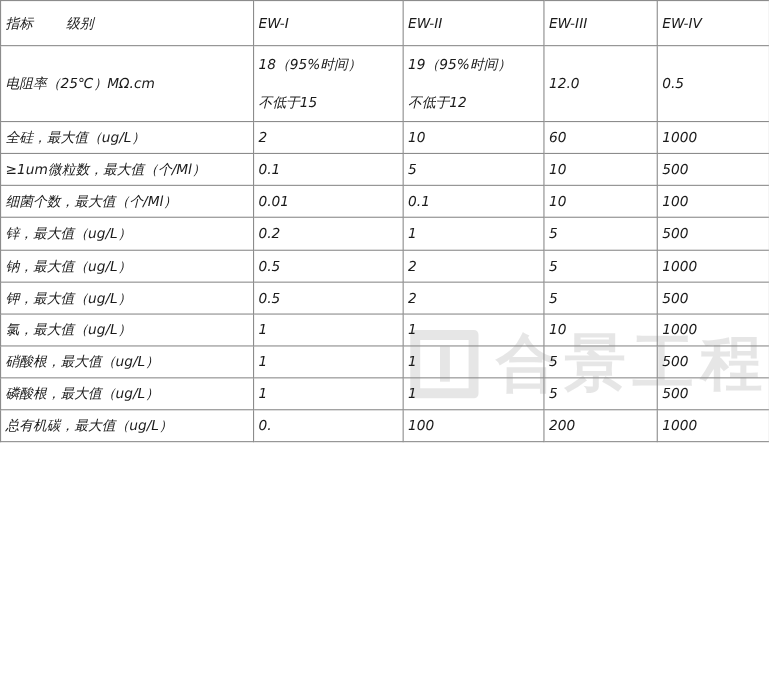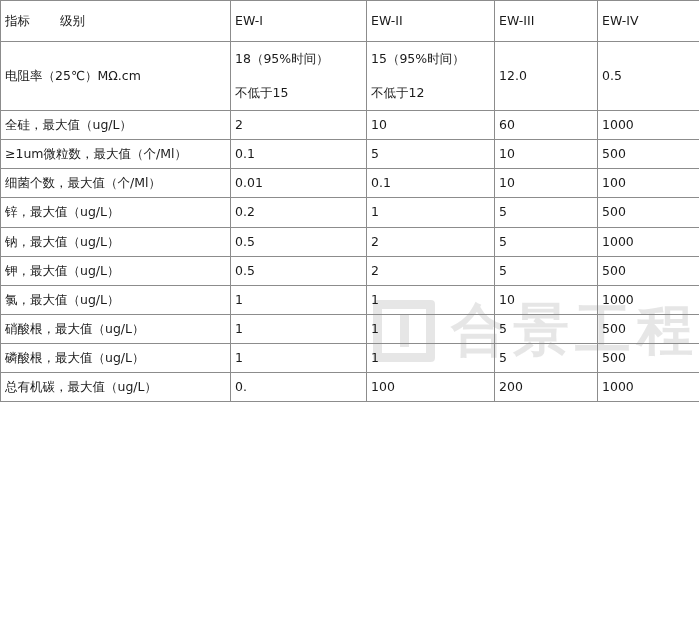--- a/index.html
+++ b/index.html
@@ -23,20 +23,21 @@
     width: 699px;
     height: 622px;
   }
 
   table.spec {
     border-collapse: collapse;
     width: 699px;
     table-layout: fixed;
     position: relative;
     z-index: 2;
+    font-style: italic;
   }
 
   table.spec td {
     border: 1px solid #8c8c8c;
     font-size: 12.5px;
     line-height: 1.45;
     padding: 5px 6px 5px 4px;
     vertical-align: middle;
     background: transparent;
     word-break: break-all;
@@ -154,21 +155,21 @@
           <td>EW-III</td>
           <td>EW-IV</td>
         </tr>
         <tr class="row-tall">
           <td>电阻率（25℃）MΩ.cm</td>
           <td class="two-line">
             <span>18（95%时间）</span>
             <span>不低于15</span>
           </td>
           <td class="two-line">
-            <span>15（95%时间）</span>
+            <span>19（95%时间）</span>
             <span>不低于12</span>
           </td>
           <td class="two-line">
             <span>12.0</span>
           </td>
           <td class="two-line">
             <span>0.5</span>
           </td>
         </tr>
         <tr>

